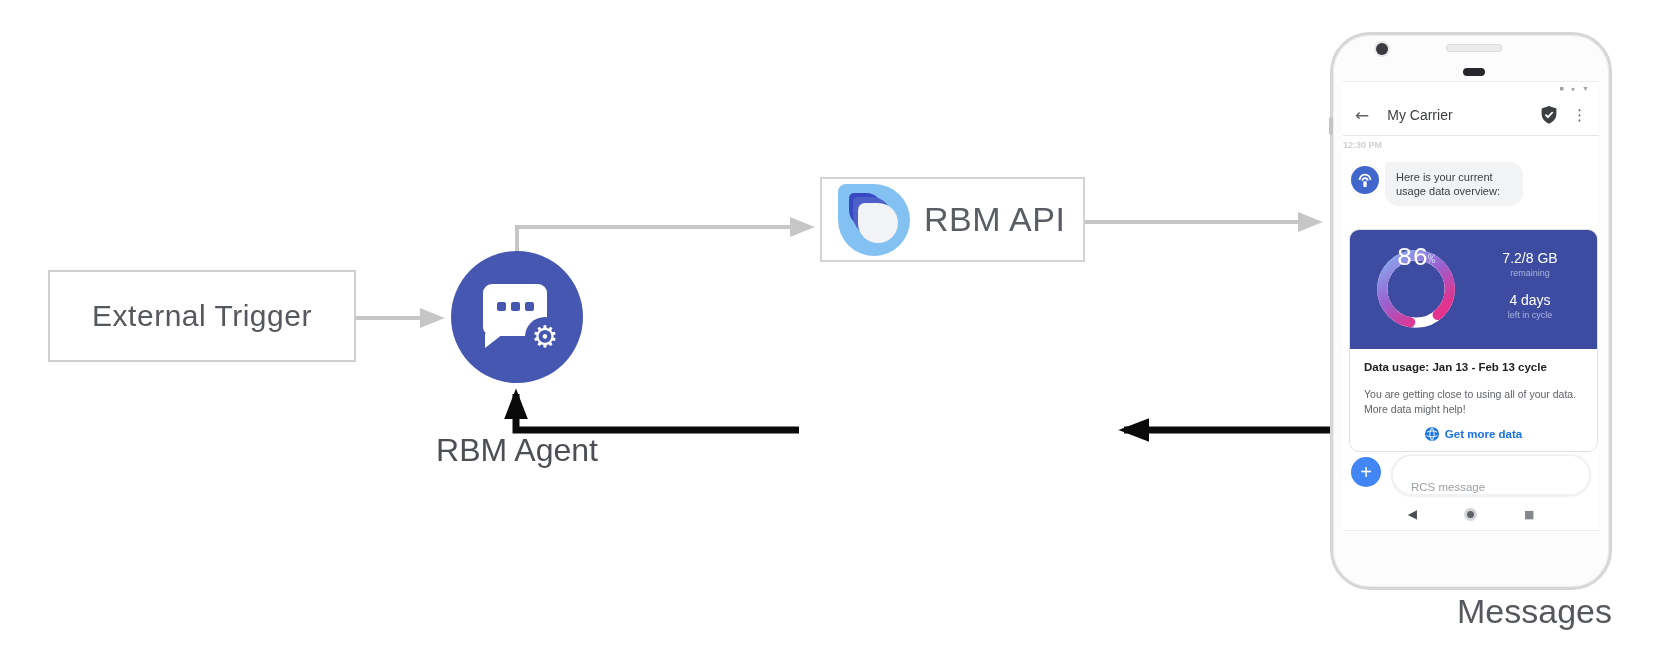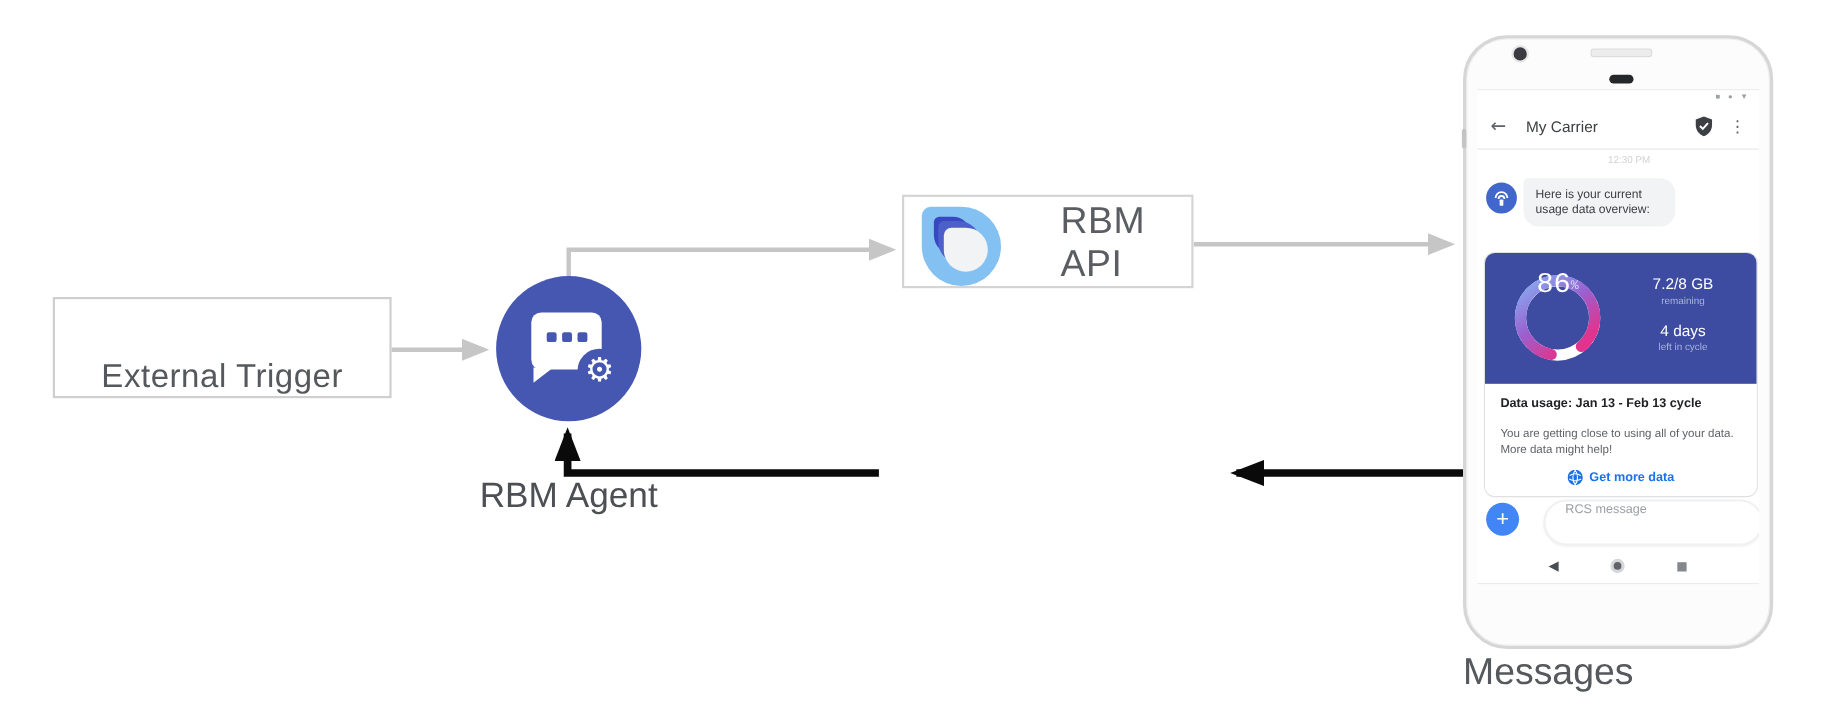--- a/index.html
+++ b/index.html
@@ -2,32 +2,32 @@
 <html><head>
 <meta charset="utf-8">
 <style>
   html,body{margin:0;padding:0;background:#fff;}
   .canvas{position:relative;width:1669px;height:652px;background:#fff;overflow:hidden;
           font-family:"Liberation Sans",sans-serif;}
   .lines{position:absolute;left:0;top:0;width:1669px;height:652px;}
 
   
   .dbox{position:absolute;background:#fff;border:2px solid #cfcfcf;box-sizing:border-box;
-        display:flex;align-items:flex-end;gap:40px;}
+        display:flex;align-items:center;}
   .dbox .dlabel{font-weight:300;color:#55585c;letter-spacing:.5px;}
   .box-external{left:48px;top:270px;width:308px;height:92px;justify-content:center;}
   .box-external .dlabel{font-size:30px;}
   .box-api{left:820px;top:177px;width:265px;height:85px;border-color:#d4d4d4;}
   .box-api .dlabel{font-size:34px;color:#5a5e62;margin-left:14px;}
   .box-webhook{left:799px;top:378px;width:313px;height:92px;border-color:#d4d4d4;}
   .box-webhook .dlabel{font-size:40px;color:#8e9194;margin-left:18px;}
 
   .free-label{position:absolute;font-weight:300;color:#4c4f54;}
   .label-agent{left:397px;top:432px;width:240px;text-align:center;font-size:32px;}
-  .label-messages{left:1330px;top:592px;width:282px;text-align:left;font-size:34px;color:#55585c;}
+  .label-messages{left:1330px;top:592px;width:282px;text-align:right;font-size:34px;color:#55585c;}
 
   
   .agent{position:absolute;left:451px;top:251px;width:132px;height:132px;border-radius:50%;
          background:#4657b2;}
   .agent .bubble{position:absolute;left:32px;top:33px;width:64px;height:52px;background:#fff;border-radius:9px;}
   .agent .bubble:after{content:"";position:absolute;left:2px;bottom:-12px;width:0;height:0;
          border-left:0 solid transparent;border-right:18px solid transparent;border-top:14px solid #fff;}
   .agent .dots{position:absolute;left:0;top:18px;width:64px;display:flex;justify-content:center;gap:5px;}
   .agent .dots i{width:9px;height:9px;background:#4657b2;display:block;border-radius:2px;}
   .agent .gearwrap{position:absolute;left:74px;top:66px;width:40px;height:40px;border-radius:50%;
@@ -65,22 +65,22 @@
           font-family:"Liberation Sans",sans-serif;}
 
   .statusrow{position:absolute;right:10px;top:3px;display:flex;gap:7px;color:#9aa0a6;
              font-size:7px;align-items:center;}
   .appbar{position:absolute;left:0;top:12px;width:100%;height:42px;border-bottom:1px solid #e6e6e6;
           display:flex;align-items:center;box-sizing:border-box;}
   .backarrow{margin-left:12px;font-size:17px;color:#5f6368;font-family:"DejaVu Sans",sans-serif;}
   .convtitle{margin-left:18px;font-size:14px;color:#3c4043;}
   .appbar .spacer{flex:1;}
   .menu{margin:0 12px 0 14px;font-size:15px;color:#5f6368;letter-spacing:0;}
-  .tstamp{position:absolute;left:10px;top:58px;width:100%;text-align:center;font-size:9px;
-          color:rgba(60,64,67,.25);}
+  .tstamp{position:absolute;left:0;top:58px;width:100%;font-size:9px;
+          color:rgba(60,64,67,.25);font-weight:bold;}
 
   .avatar{position:absolute;left:8px;top:84px;width:28px;height:28px;border-radius:50%;background:#4267cc;
           display:flex;align-items:center;justify-content:center;}
   .msgbubble{position:absolute;left:42px;top:80px;width:138px;background:#f1f3f4;border-radius:4px 14px 14px 14px;
           padding:8px 11px;box-sizing:border-box;font-size:11px;line-height:14px;color:#3c4043;}
 
   .card{position:absolute;left:6px;top:147px;width:249px;border:1px solid #e0e0e0;border-radius:10px;
         box-sizing:border-box;overflow:hidden;background:#fff;}
   .card-blue{position:relative;height:119px;background:#3d4ba0;}
   .gauge{position:absolute;left:20px;top:13px;width:92px;height:92px;}
@@ -94,22 +94,22 @@
   .stat1{margin-top:20px;} .stat2{margin-top:14px;}
   .card-white{position:relative;padding:12px 14px 10px 14px;background:#fff;}
   .cw-title{font-size:11.5px;font-weight:bold;color:#202124;}
   .cw-body{font-size:10.5px;color:#5f6368;line-height:15px;margin-top:14px;}
   .cw-action{margin-top:10px;display:flex;align-items:center;justify-content:center;gap:6px;}
   .cw-action span{font-size:11.5px;font-weight:bold;color:#1a73e8;}
 
   .composer{position:absolute;left:0;top:372px;width:100%;height:44px;}
   .plusbtn{position:absolute;left:8px;top:3px;width:30px;height:30px;border-radius:50%;background:#4285f4;
            color:#fff;font-size:20px;display:flex;align-items:center;justify-content:center;line-height:1;}
-  .pill{position:absolute;left:60px;top:0;width:200px;height:42px;border:2px solid #f0f1f3;border-radius:22px;
-        box-sizing:border-box;display:flex;align-items:flex-start;background:#fff;
+  .pill{position:absolute;left:48px;top:0;width:200px;height:42px;border:2px solid #f0f1f3;border-radius:22px;
+        box-sizing:border-box;display:flex;align-items:flex-end;background:#fff;
         box-shadow:0 1px 2px rgba(0,0,0,.06);gap:39px;}
   .rcs-input{border:none;outline:none;margin-left:16px;flex:1;font-size:11.5px;color:#3c4043;
         font-family:"Liberation Sans",sans-serif;background:transparent;}
   .rcs-input::placeholder{color:#9aa0a6;}
   .sendbtn{margin-right:13px;color:#9aa0a6;font-size:15px;font-family:"DejaVu Sans",sans-serif;}
 
   .navbar{position:absolute;left:0;top:420px;width:100%;height:24px;display:flex;align-items:center;
           justify-content:center;gap:50px;}
   .nav-back{color:#4a4d51;font-size:12px;font-family:"DejaVu Sans",sans-serif;}
   .nav-home{width:7px;height:7px;border-radius:50%;background:#5f6368;box-shadow:0 0 0 3px #d4d6d9;}

